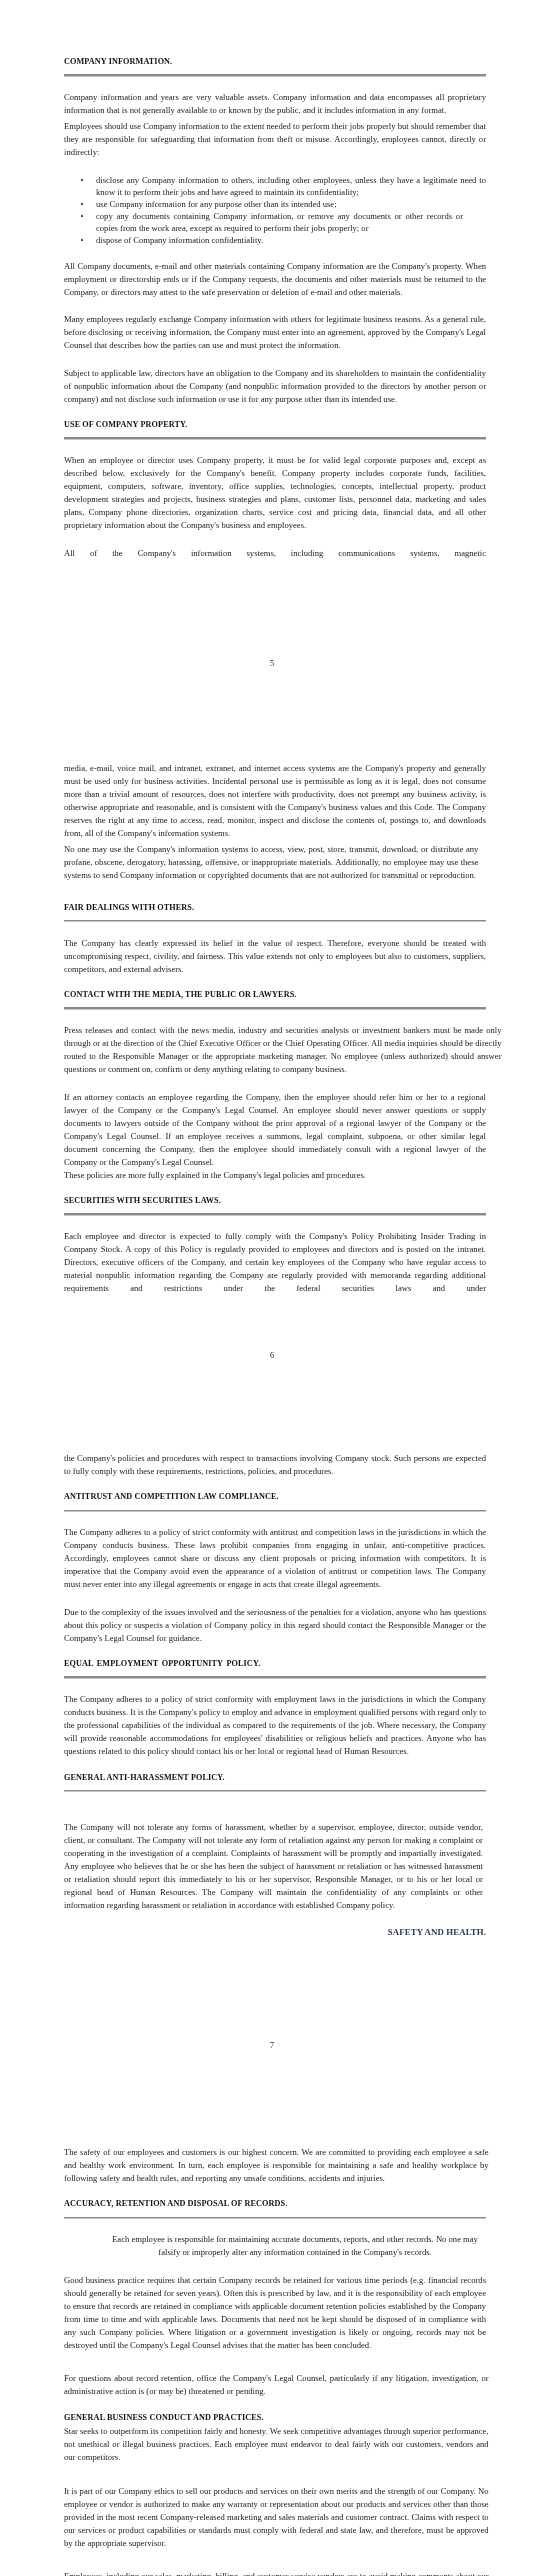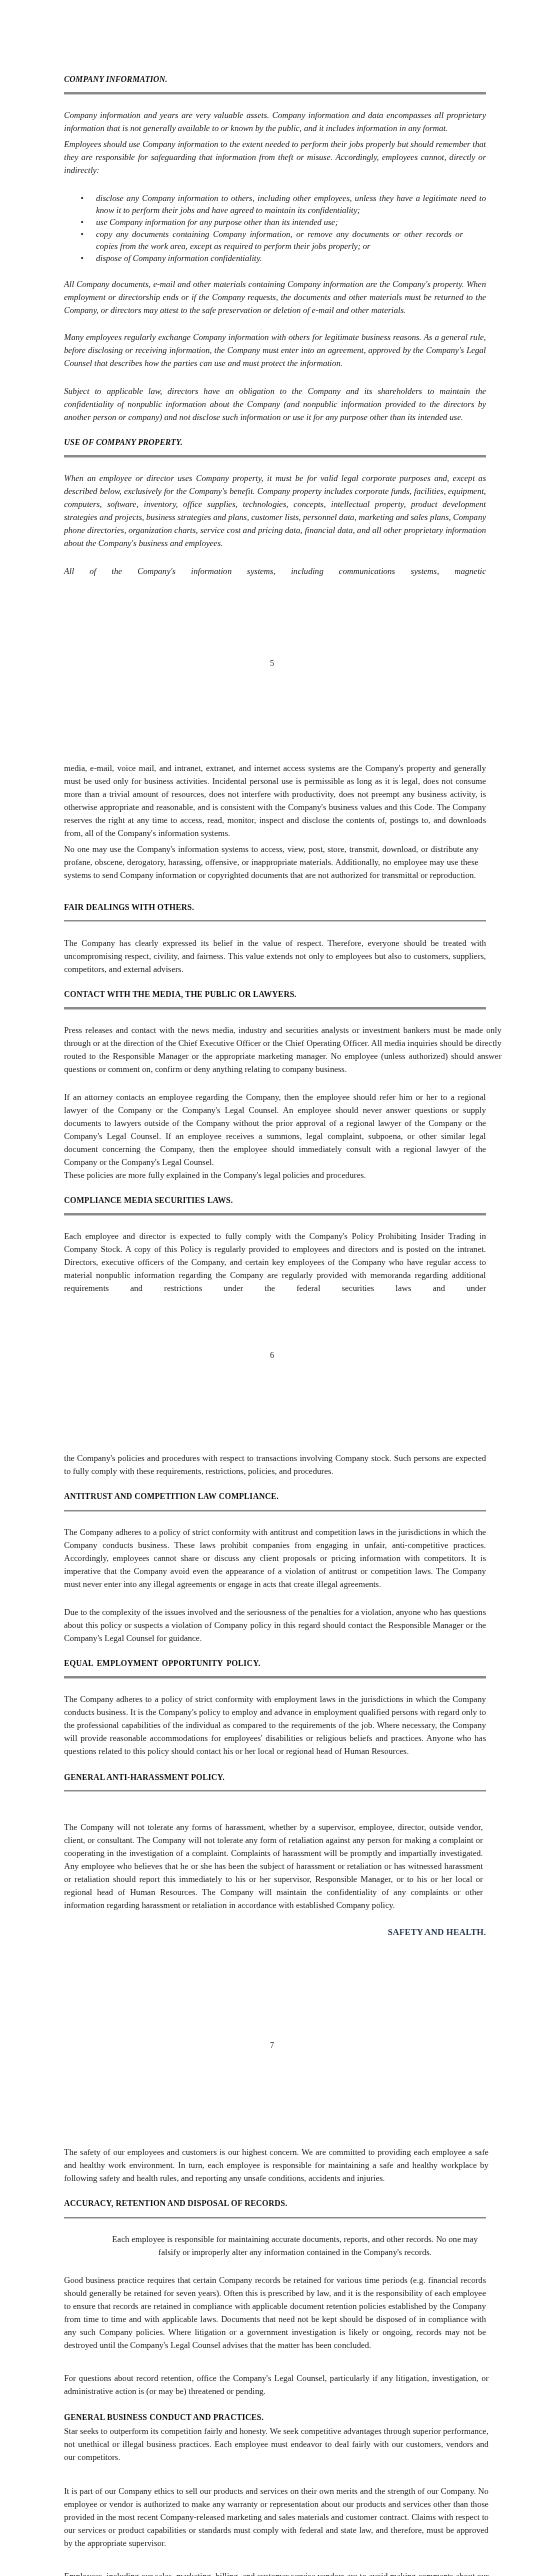--- a/index.html
+++ b/index.html
@@ -77,21 +77,21 @@
   .gap-s { height: 3.1px; }
   .gap-l { height: 14.4px; }
   .gap-xl { height: 20.6px; }
   .gap-h { height: 8.2px; }
   .gap-hr { height: 14.4px; }
 </style>
 </head>
 <body>
 
 <div class="page">
-  <div class="page-content" style="top:75px;font-style:italic;">
+  <div class="page-content" style="top:57px;">
     <h2 class="section-heading">COMPANY INFORMATION.</h2>
     <div class="gap-h"></div>
     <div class="rule"></div>
     <div class="gap-hr"></div>
     <p class="body">Company information and years are very valuable assets. Company information and data encompasses all proprietary information that is not generally available to or known by the public, and it includes information in any format.</p>
     <div class="gap-s"></div>
     <p class="body">Employees should use Company information to the extent needed to perform their jobs properly but should remember that they are responsible for safeguarding that information from theft or misuse. Accordingly, employees cannot, directly or indirectly:</p>
     <div class="gap-l"></div>
     <ul class="bullets">
       <li><span class="bullet">•</span><span>disclose any Company information to others, including other employees, unless they have a legitimate need to know it to perform their jobs and have agreed to maintain its confidentiality;</span></li>
@@ -131,21 +131,21 @@
     <div class="gap-l"></div>
     <h2 class="section-heading">CONTACT WITH THE MEDIA, THE PUBLIC OR LAWYERS.</h2>
     <div class="gap-h"></div>
     <div class="rule"></div>
     <div class="gap-hr"></div>
     <p class="body" style="margin-right:-15.5px;">Press releases and contact with the news media, industry and securities analysts or investment bankers must be made only through or at the direction of the Chief Executive Officer or the Chief Operating Officer. All media inquiries should be directly routed to the Responsible Manager or the appropriate marketing manager. No employee (unless authorized) should answer questions or comment on, confirm or deny anything relating to company business.</p>
     <div class="gap-l"></div>
     <p class="body">If an attorney contacts an employee regarding the Company, then the employee should refer him or her to a regional lawyer of the Company or the Company's Legal Counsel. An employee should never answer questions or supply documents to lawyers outside of the Company without the prior approval of a regional lawyer of the Company or the Company's Legal Counsel. If an employee receives a summons, legal complaint, subpoena, or other similar legal document concerning the Company, then the employee should immediately consult with a regional lawyer of the Company or the Company's Legal Counsel.</p>
     <p class="body" style="text-align:left;">These policies are more fully explained in the Company's legal policies and procedures.</p>
     <div class="gap-l"></div>
-    <h2 class="section-heading">COMPLIANCE MEDIA SECURITIES LAWS.</h2>
+    <h2 class="section-heading">SECURITIES WITH SECURITIES LAWS.</h2>
     <div class="gap-h"></div>
     <div class="rule"></div>
     <div class="gap-hr"></div>
     <p class="body" style="text-align-last:justify;">Each employee and director is expected to fully comply with the Company's Policy Prohibiting Insider Trading in Company Stock. A copy of this Policy is regularly provided to employees and directors and is posted on the intranet. Directors, executive officers of the Company, and certain key employees of the Company who have regular access to material nonpublic information regarding the Company are regularly provided with memoranda regarding additional requirements and restrictions under the federal securities laws and under</p>
   </div>
   <div class="page-number" style="top:648px;">6</div>
 </div>
 
 <div class="page">
   <div class="page-content" style="top:46px;">

